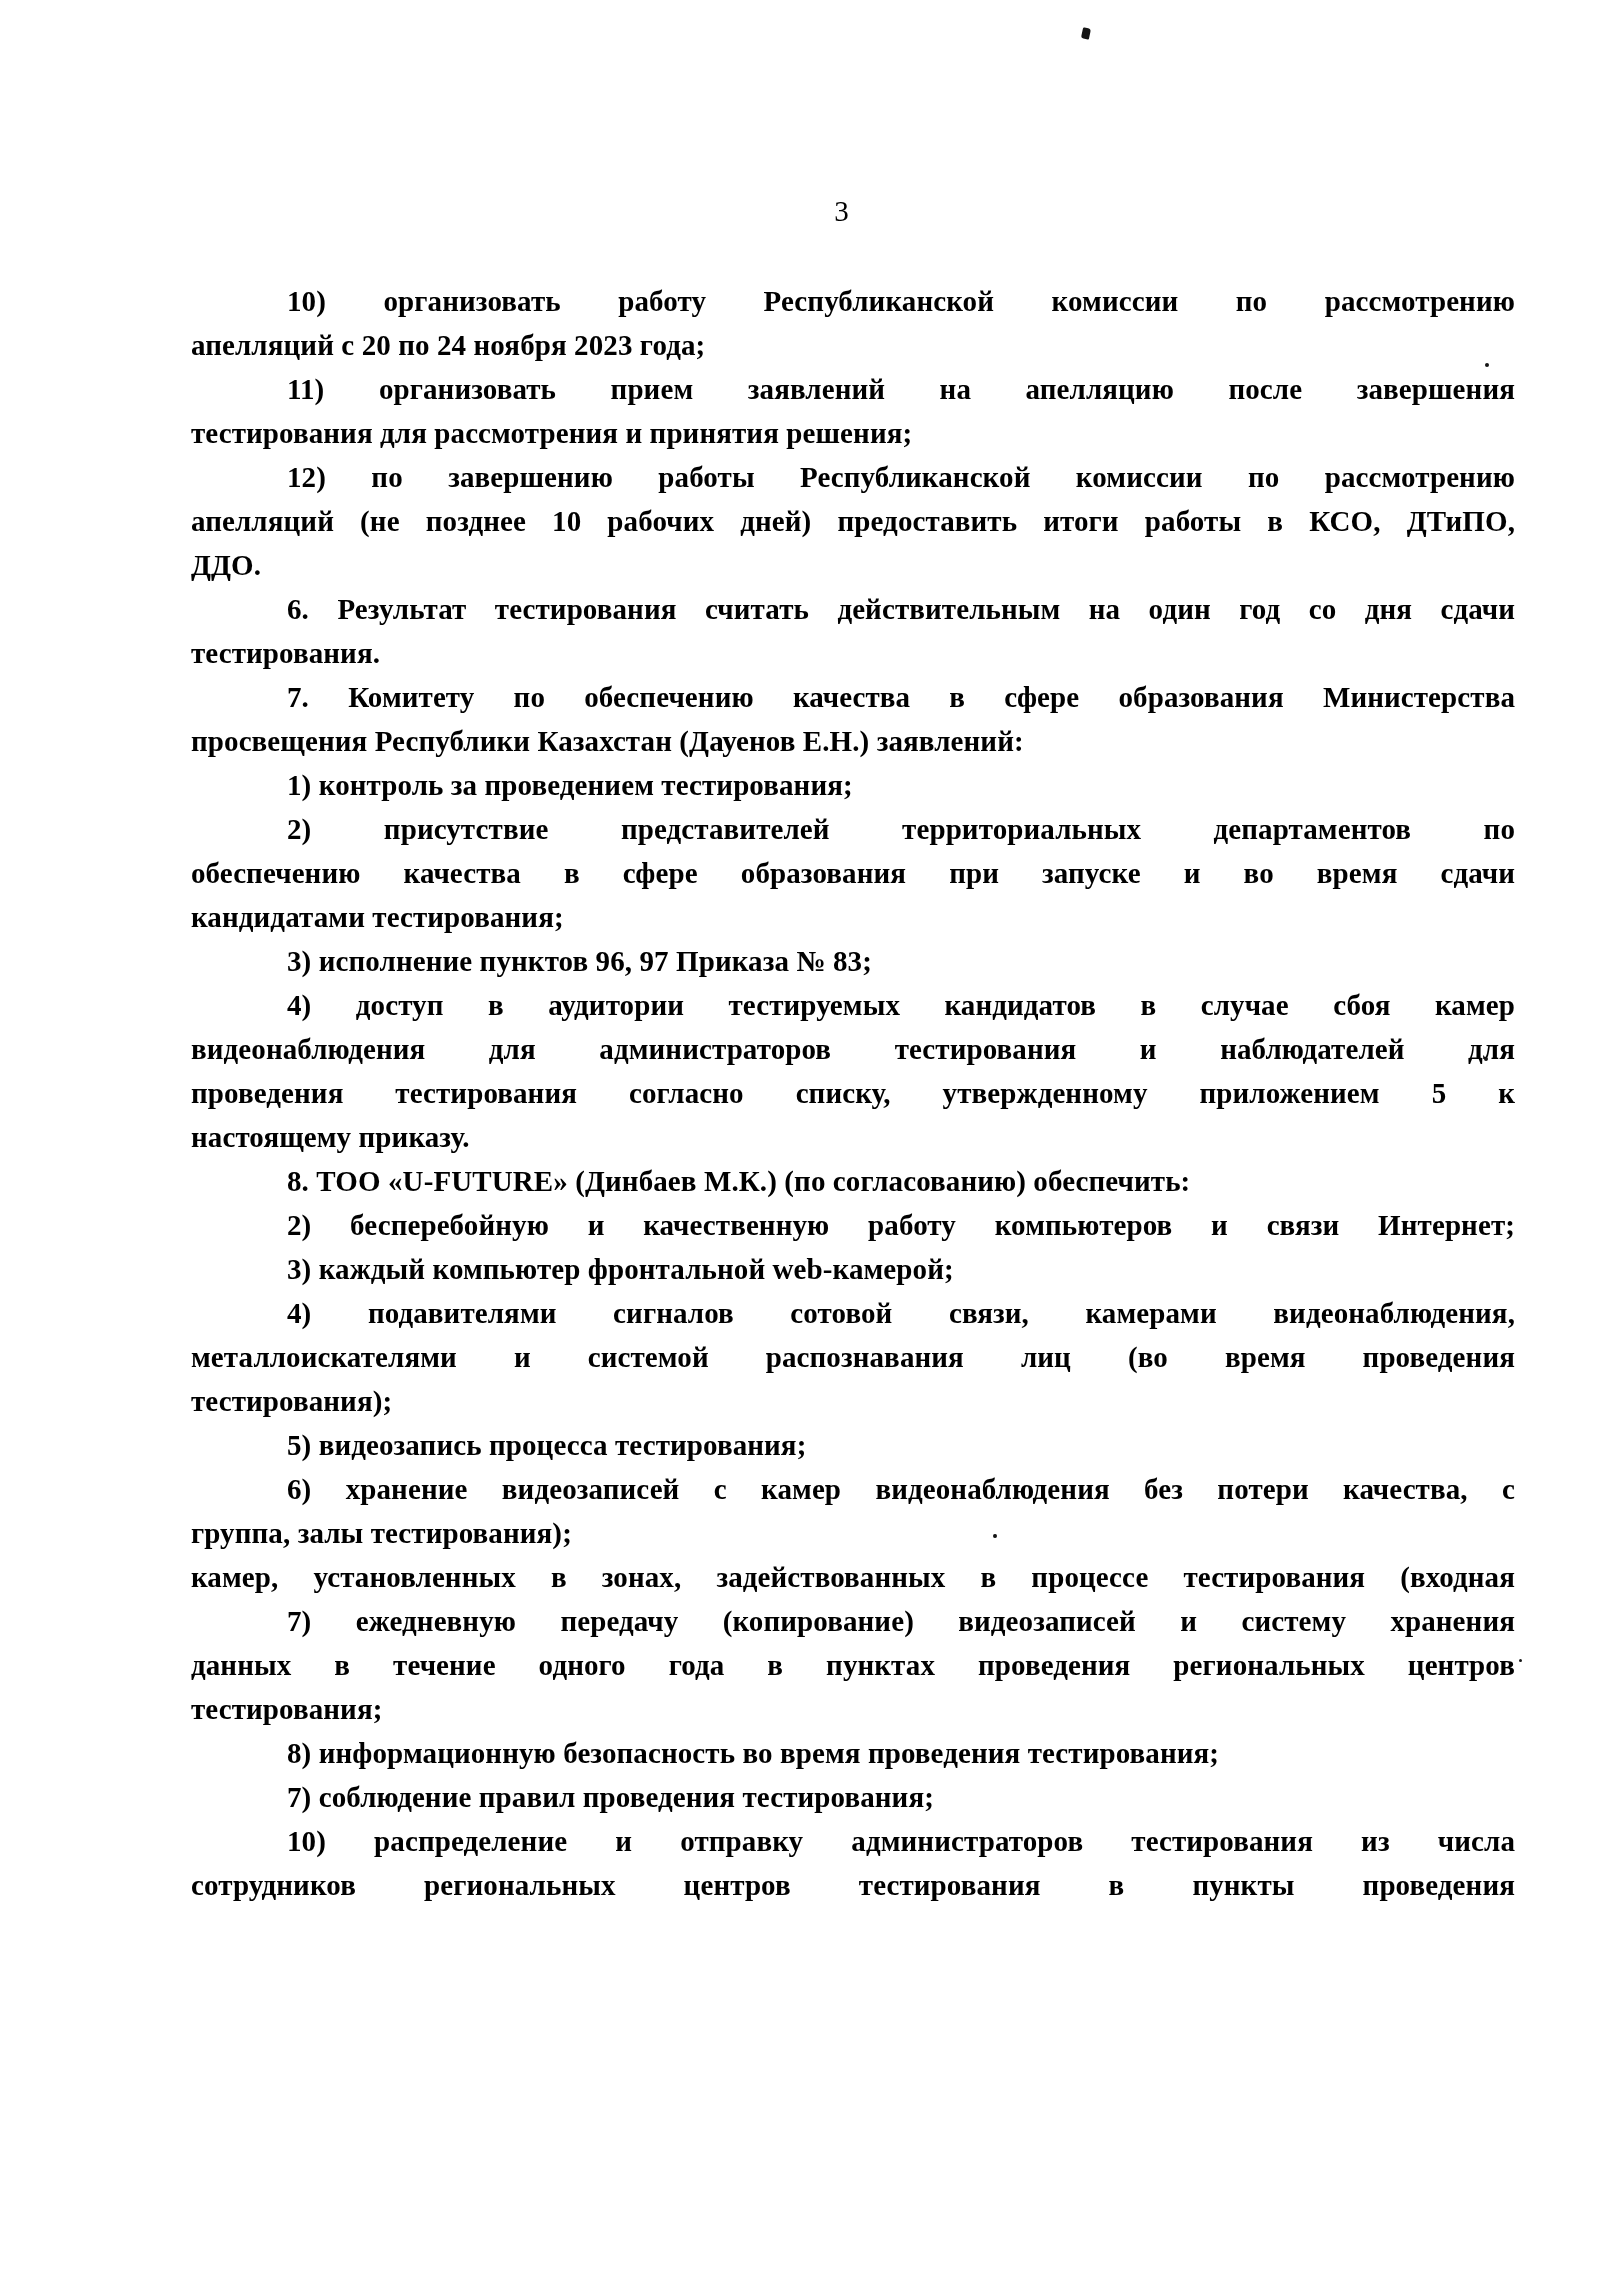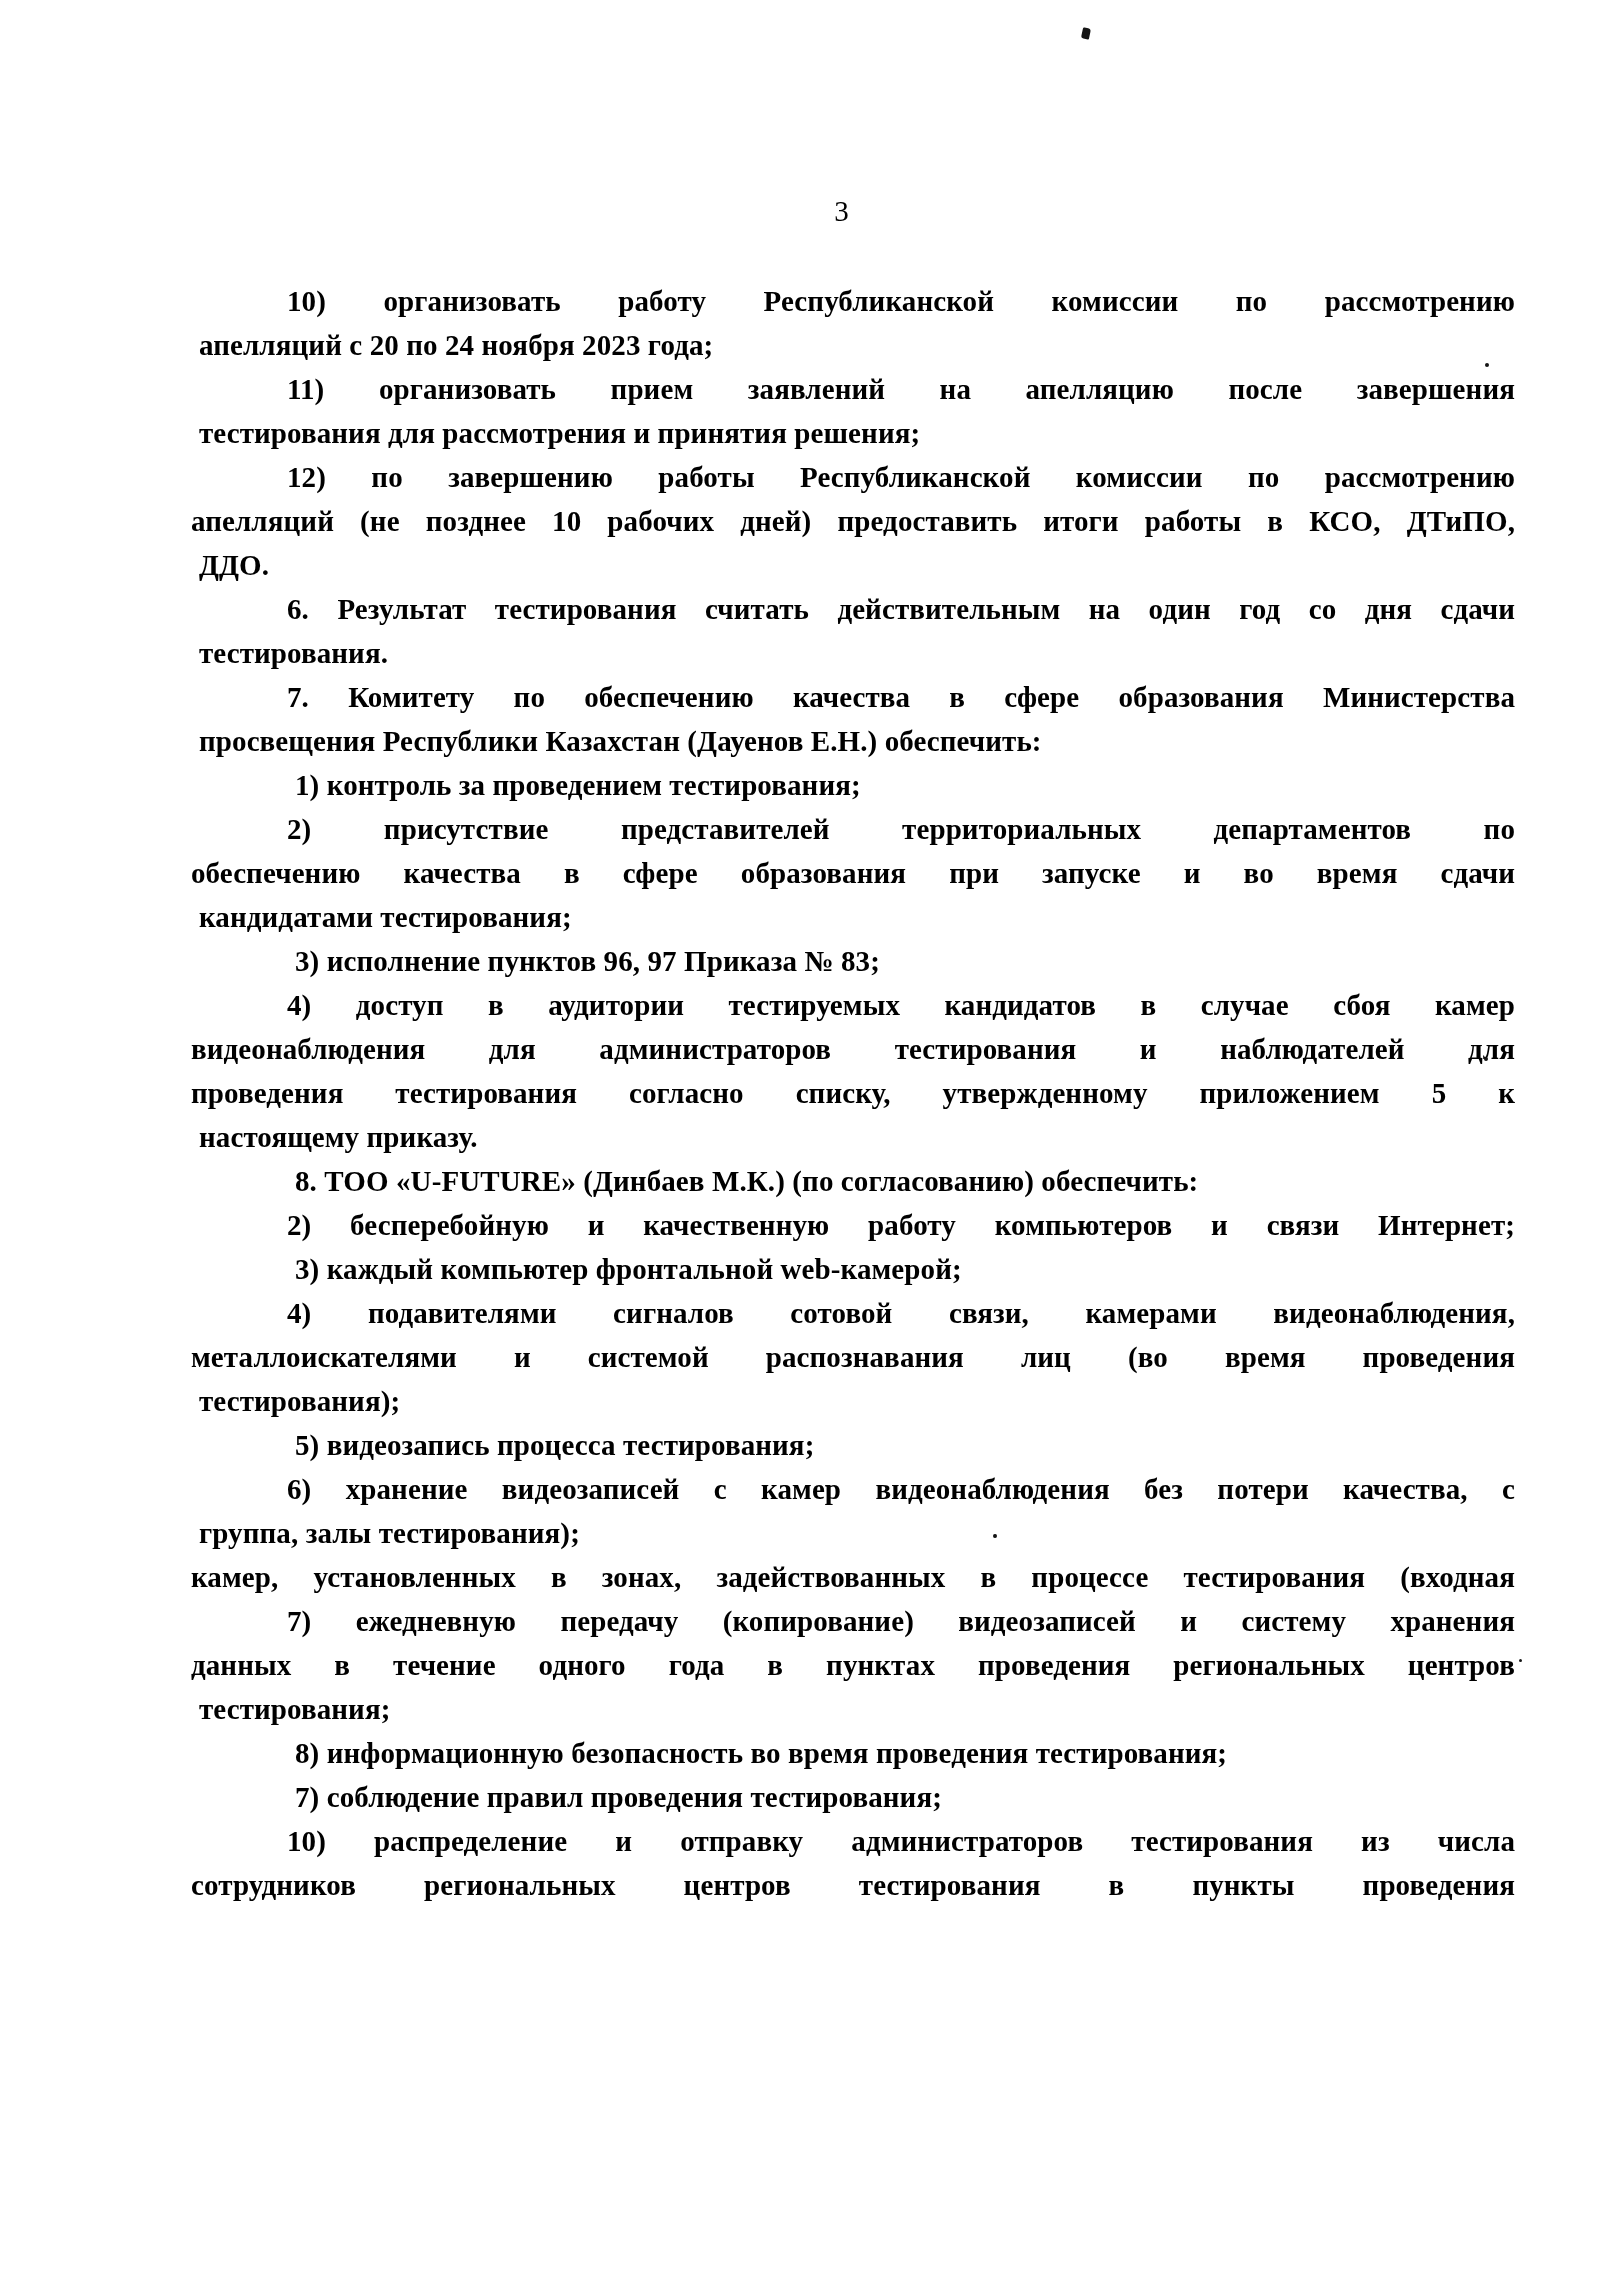--- a/index.html
+++ b/index.html
@@ -33,21 +33,21 @@
     letter-spacing: 0.1px;
   }
   .para { margin: 0; padding: 0; }
   .line {
     text-align: justify;
     text-align-last: justify;
     text-justify: inter-word;
     font-weight: bold;
   }
   .line.first { text-indent: 96px; }
-  .line.final { text-align-last: left; margin-left: 8px; }
+  .line.final { text-align-last: left; }
   .speck {
     position: absolute;
     background: #151515;
   }
   #speck1 { left: 1082px; top: 27.5px;  width: 7.8px; height: 10.8px; border-radius: 1.5px 2.9px 1px 2.5px; transform: rotate(12deg); }
   #speck2 { left: 1485px; top: 363px;  width: 4.4px;  height: 4.4px;  border-radius: 50%; }
   #speck3 { left: 1484px; top: 1057px; width: 3.9px;  height: 3.9px;  border-radius: 50%; }
   #speck4 { left: 993px; top: 1534px; width: 3.9px;  height: 4.4px;  border-radius: 50%; }
   #speck5 { left: 1519px; top: 1659px; width: 3.4px;  height: 3.4px;  border-radius: 50%; }
 </style>
@@ -69,21 +69,21 @@
       <div class="line first">12) по завершению работы Республиканской комиссии по рассмотрению</div>
       <div class="line">апелляций (не позднее 10 рабочих дней) предоставить итоги работы в КСО, ДТиПО,</div>
       <div class="line final">ДДО.</div>
     </div>
     <div class="para">
       <div class="line first">6. Результат тестирования считать действительным на один год со дня сдачи</div>
       <div class="line final">тестирования.</div>
     </div>
     <div class="para">
       <div class="line first">7. Комитету по обеспечению качества в сфере образования Министерства</div>
-      <div class="line final">просвещения Республики Казахстан (Дауенов Е.Н.) обеспечить:</div>
+      <div class="line final">просвещения Республики Казахстан (Дауенов Е.Н.) заявлений:</div>
     </div>
     <div class="para">
       <div class="line first final">1) контроль за проведением тестирования;</div>
     </div>
     <div class="para">
       <div class="line first">2) присутствие представителей территориальных департаментов по</div>
       <div class="line">обеспечению качества в сфере образования при запуске и во время сдачи</div>
       <div class="line final">кандидатами тестирования;</div>
     </div>
     <div class="para">

